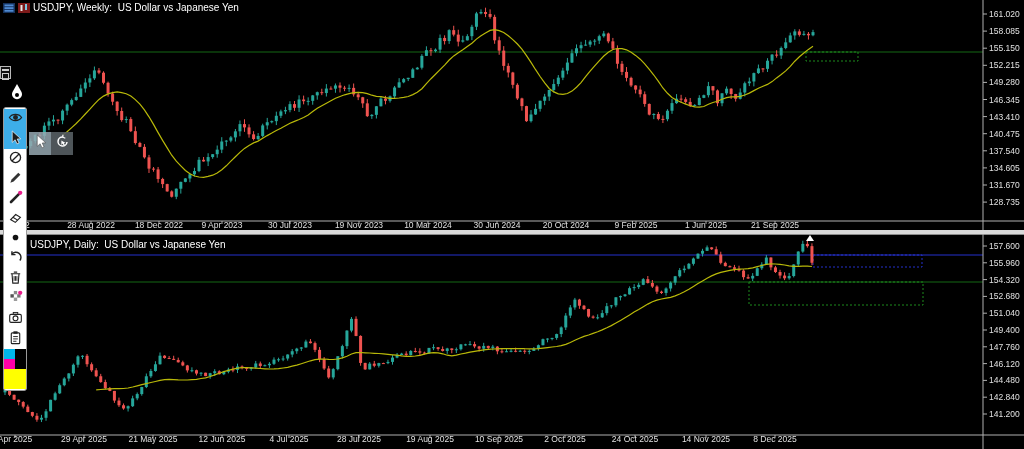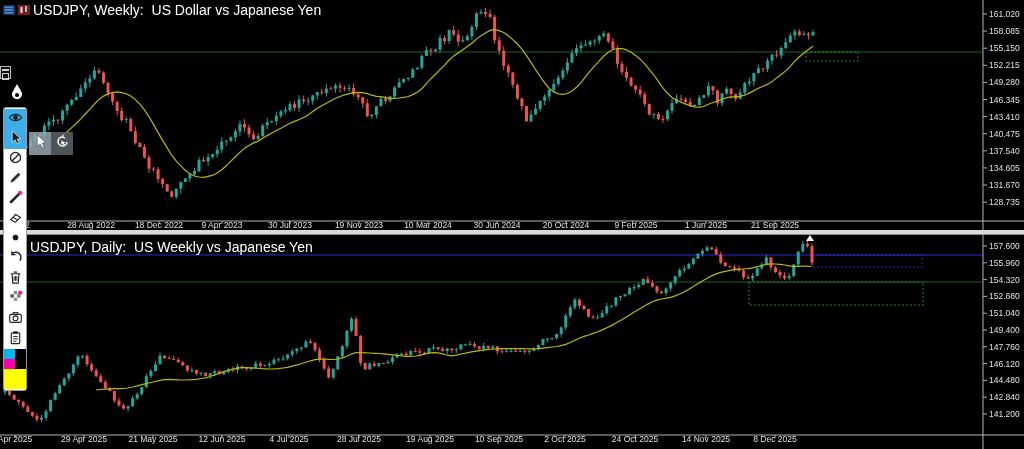--- a/index.html
+++ b/index.html
@@ -1,20 +1,20 @@
 <!DOCTYPE html>
 <html><head>
 <meta charset="utf-8">
 <style>
   html,body{margin:0;padding:0;background:#000;}
   body{width:1024px;height:449px;overflow:hidden;font-family:"Liberation Sans",sans-serif;}
   #app{position:relative;width:1024px;height:449px;background:#000;}
   svg.pane{position:absolute;left:0;display:block;}
   svg text{font-family:"Liberation Sans",sans-serif;}
-  .hdr{position:absolute;display:flex;align-items:center;gap:3px;color:#ffffff;font-size:14px;white-space:pre;pointer-events:none;}
+  .hdr{position:absolute;display:flex;align-items:center;gap:3px;color:#ffffff;font-size:10px;white-space:pre;pointer-events:none;}
   .hdr .ttl{color:#fff;}
   #separator{position:absolute;left:0;top:230px;width:1024px;height:4px;background:#d9d9d9;border-bottom:1px solid #8a8a8a;}
   
   #fs-toolbar{position:absolute;left:3px;top:107px;width:24px;background:#ffffff;border:1px solid #9a9a9a;border-radius:3px;box-sizing:border-box;padding:1px 0;}
   .tb-btn{width:22px;height:20px;display:flex;align-items:center;justify-content:center;}
   .tb-btn.sel{background:#3daee9;}
   .swatch-row{display:flex;width:22px;}
   .swatch{width:11px;height:10px;}
   .active-color{width:22px;height:20px;}
   #fs-submenu{position:absolute;left:29px;top:132px;display:flex;}
@@ -867,21 +867,21 @@
       <text x="989" y="132.60000000000002" fill="#e0e0e0" font-size="8.5">146.120</text>
       <line x1="983" y1="146.4" x2="987" y2="146.4" stroke="#b0b0b0"></line>
       <text x="989" y="149.4" fill="#e0e0e0" font-size="8.5">144.480</text>
       <line x1="983" y1="163.20000000000002" x2="987" y2="163.20000000000002" stroke="#b0b0b0"></line>
       <text x="989" y="166.20000000000002" fill="#e0e0e0" font-size="8.5">142.840</text>
       <line x1="983" y1="180" x2="987" y2="180" stroke="#b0b0b0"></line>
       <text x="989" y="183" fill="#e0e0e0" font-size="8.5">141.200</text>
     </svg>
 
   <div class="hdr" style="left:30px;top:239px">
-    <span class="ttl">USDJPY, Daily:  US Weekly vs Japanese Yen</span>
+    <span class="ttl">USDJPY, Daily:  US Dollar vs Japanese Yen</span>
   </div>
 
   <div id="cut-icon"></div>
 
   <svg id="pen-nib" width="20" height="22">
     <path d="M10 1 L5.5 9 A5 5 0 1 0 14.5 9 Z" fill="#ffffff"></path>
     <circle cx="10" cy="12" r="2" fill="#000000"></circle>
   </svg>
 
   <div id="fs-toolbar">

